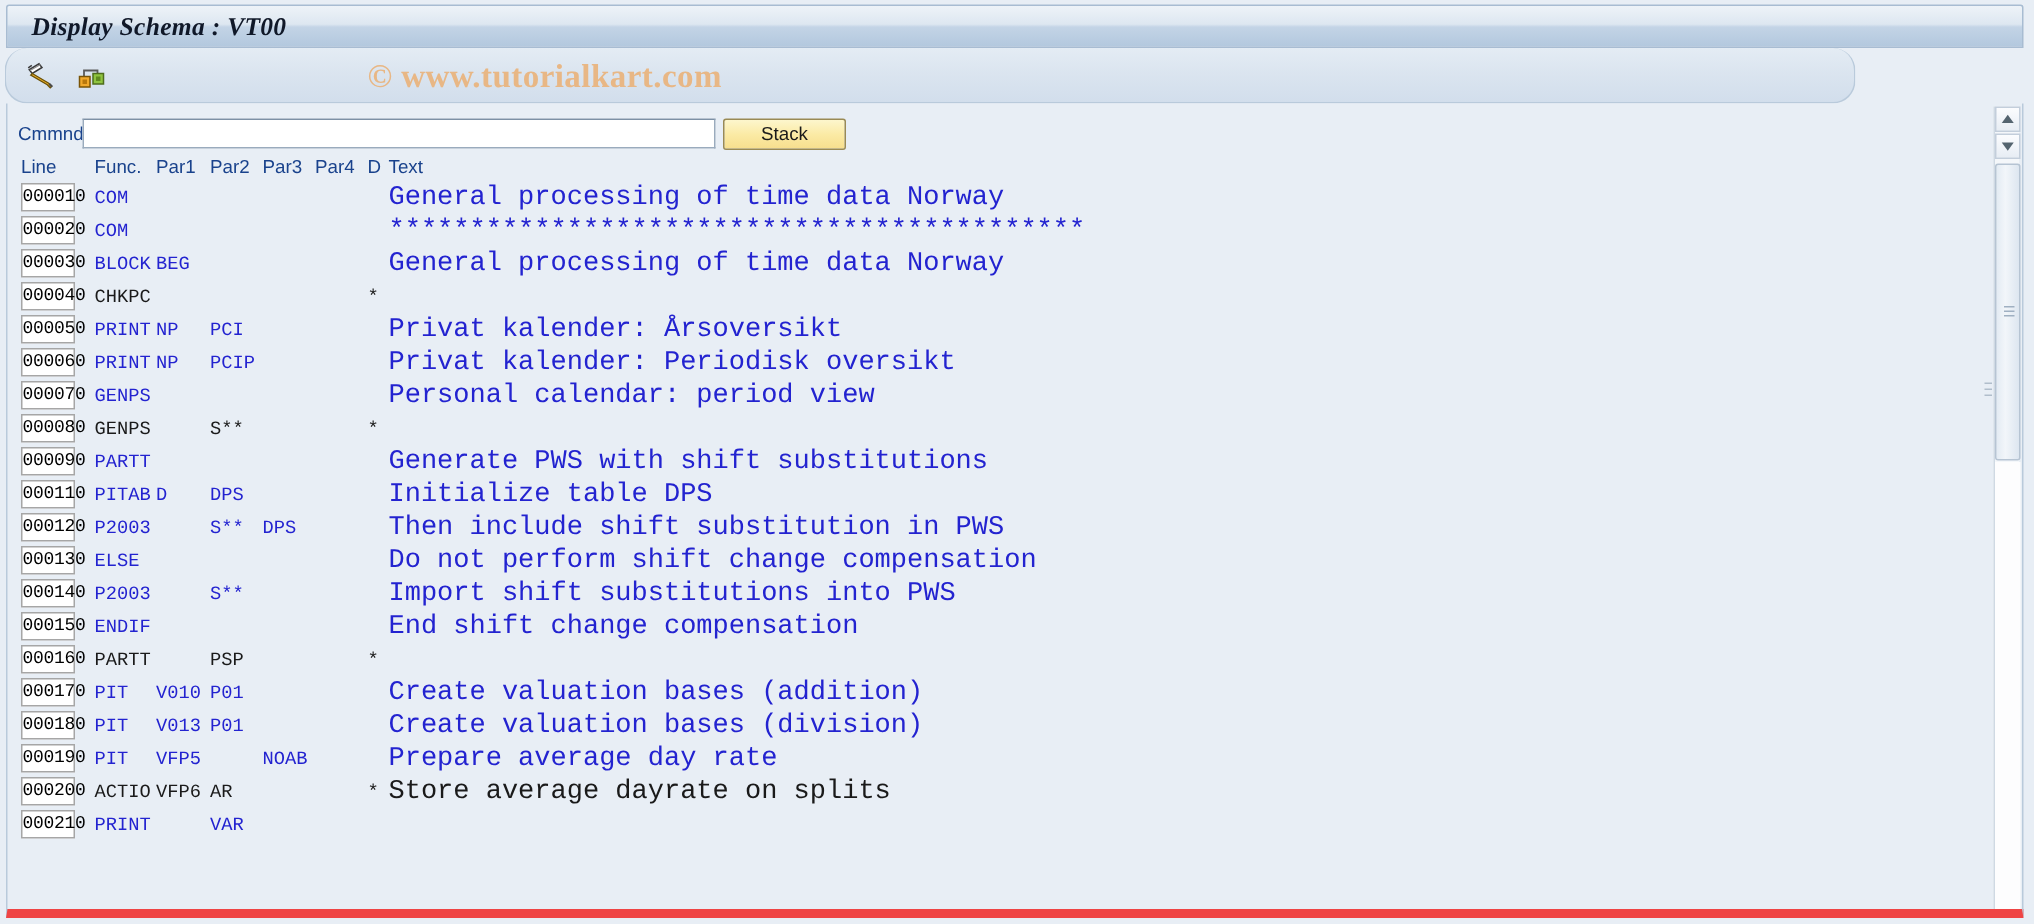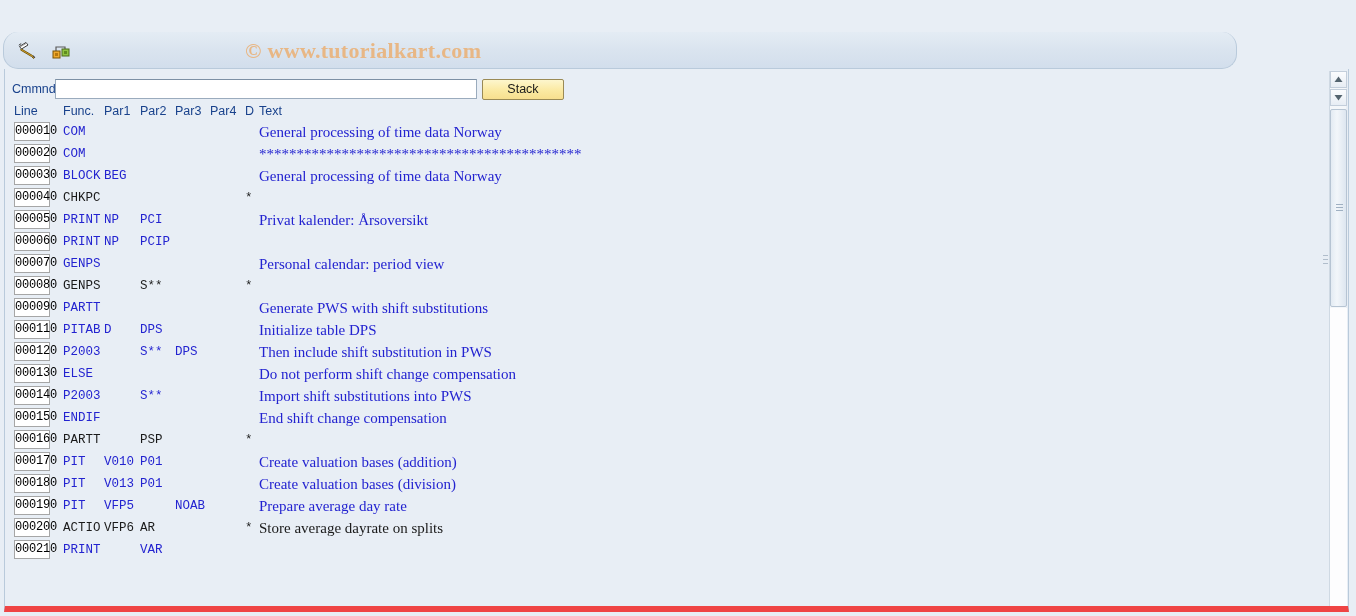--- a/index.html
+++ b/index.html
@@ -158,22 +158,22 @@
     line-height: 18px;
   }
   .c-line  { left: 9px; }
   .c-func  { left: 58px; }
   .c-p1    { left: 99px; }
   .c-p2    { left: 135px; }
   .c-p3    { left: 170px; }
   .c-p4    { left: 205px; }
   .c-d     { left: 240px; }
   .c-text  { left: 254px;
-             font-family: Liberation Serif, serif;
-             font-size: 15px; }
+             font-family: Liberation Mono, monospace;
+             font-size: 18px; }
 
   
   .lineno {
     position: absolute;
     left: 9px; top: 0px;
     width: 36px; height: 19px;
     background: #ffffff;
     border: 1px solid #a6a6a6;
     font-family: "Liberation Mono", monospace;
     font-size: 12px;
@@ -240,20 +240,23 @@
   .splitter-dots i {
     display: block; width: 5px; height: 1px;
     background: #b0bdcb; margin-bottom: 3px;
   }
 </style>
 </head>
 <body>
 
 <div id="app">
 
+  <div class="titlebar">
+    <div class="titlebar-text">Display Schema : VT00</div>
+  </div>
 
   <div class="toolbar">
     <div class="tb-icons">
 
       <div class="tb-btn" title="Change">
         <svg width="22" height="22" viewBox="0 0 22 22">
           <path d="M3.5 7.5 L10 3.5 L12 6 L5.5 10 Z" fill="#ffffff" stroke="#3b3b3b" stroke-width="1"></path>
           <path d="M4 8 L11 4" stroke="#8c8c8c" stroke-width="0.8"></path>
           <path d="M5.5 10 L16.5 16.5 L18.5 18.5 L17.5 19.5 L15.5 17.5 L4.5 11 Z" fill="#f2b32a" stroke="#6b5208" stroke-width="0.9"></path>
           <path d="M16.8 16.8 L18.8 18.8" stroke="#4a4a4a" stroke-width="1.4"></path>
@@ -321,20 +324,21 @@
             <span class="cell c-func blu">PRINT</span>
             <span class="cell c-p1 blu">NP</span>
             <span class="cell c-p2 blu">PCI</span>
             <span class="cell c-text blu">Privat kalender: Årsoversikt</span>
           </div>
           <div class="row">
             <div class="lineno">000060</div>
             <span class="cell c-func blu">PRINT</span>
             <span class="cell c-p1 blu">NP</span>
             <span class="cell c-p2 blu">PCIP</span>
+            <span class="cell c-text blu">Privat kalender: Periodisk oversikt</span>
           </div>
           <div class="row">
             <div class="lineno">000070</div>
             <span class="cell c-func blu">GENPS</span>
             <span class="cell c-text blu">Personal calendar: period view</span>
           </div>
           <div class="row">
             <div class="lineno">000080</div>
             <span class="cell c-func blk">GENPS</span>
             <span class="cell c-p2 blk">S**</span>

